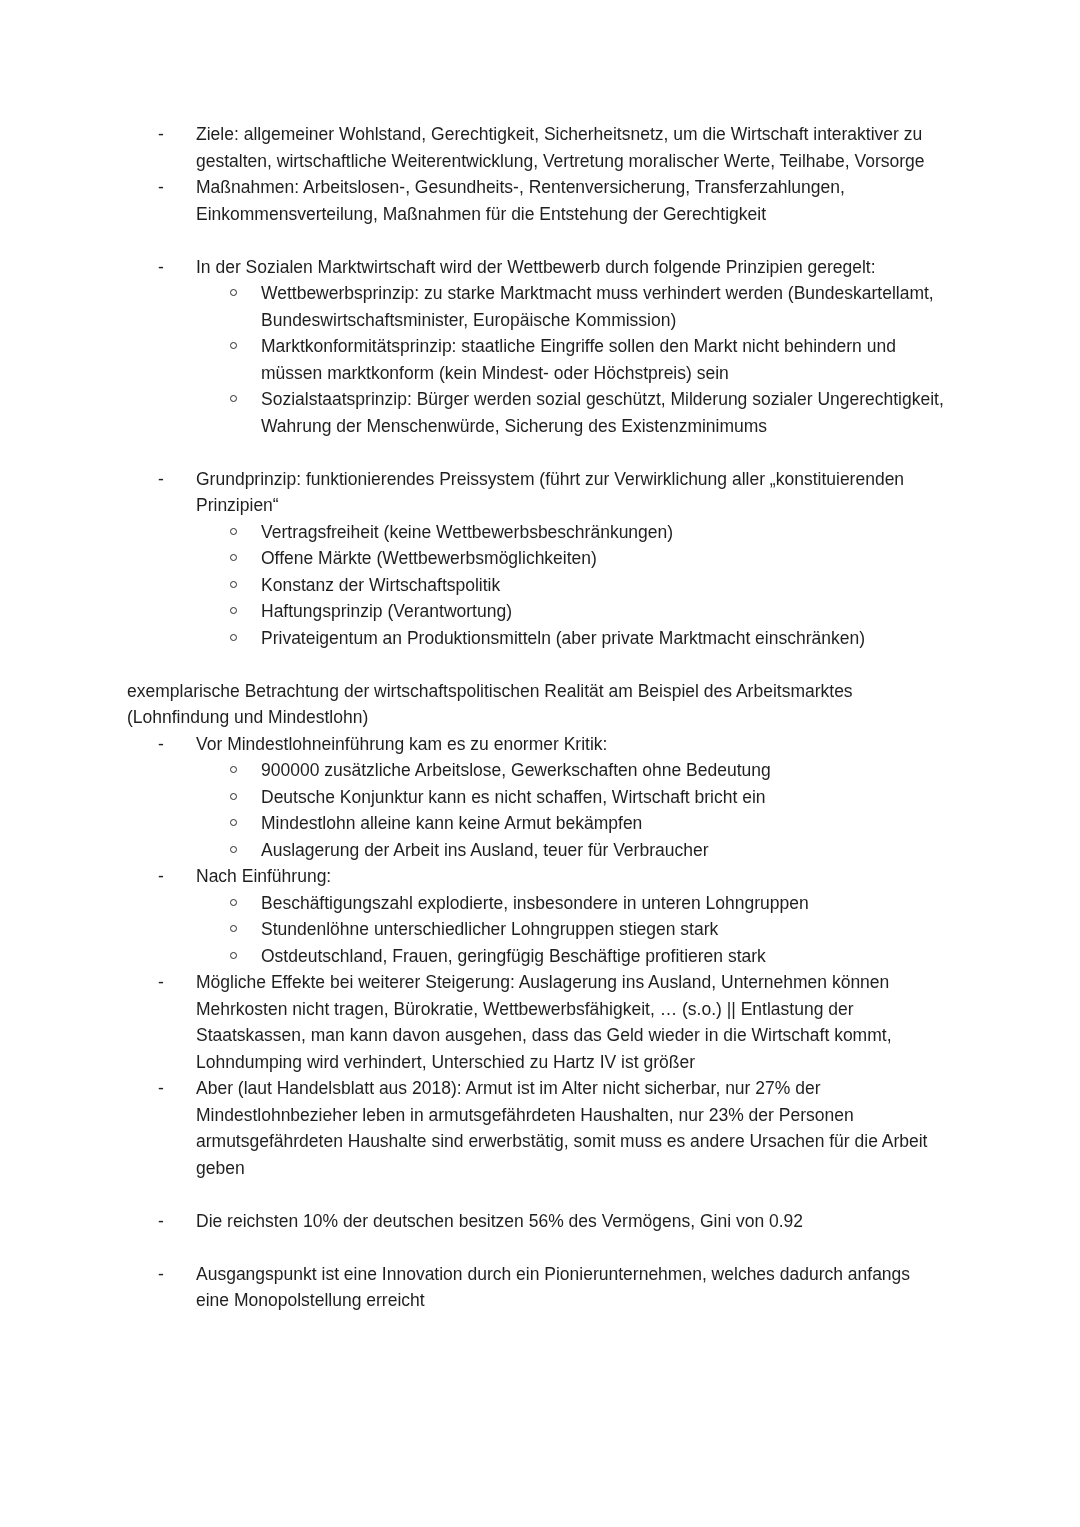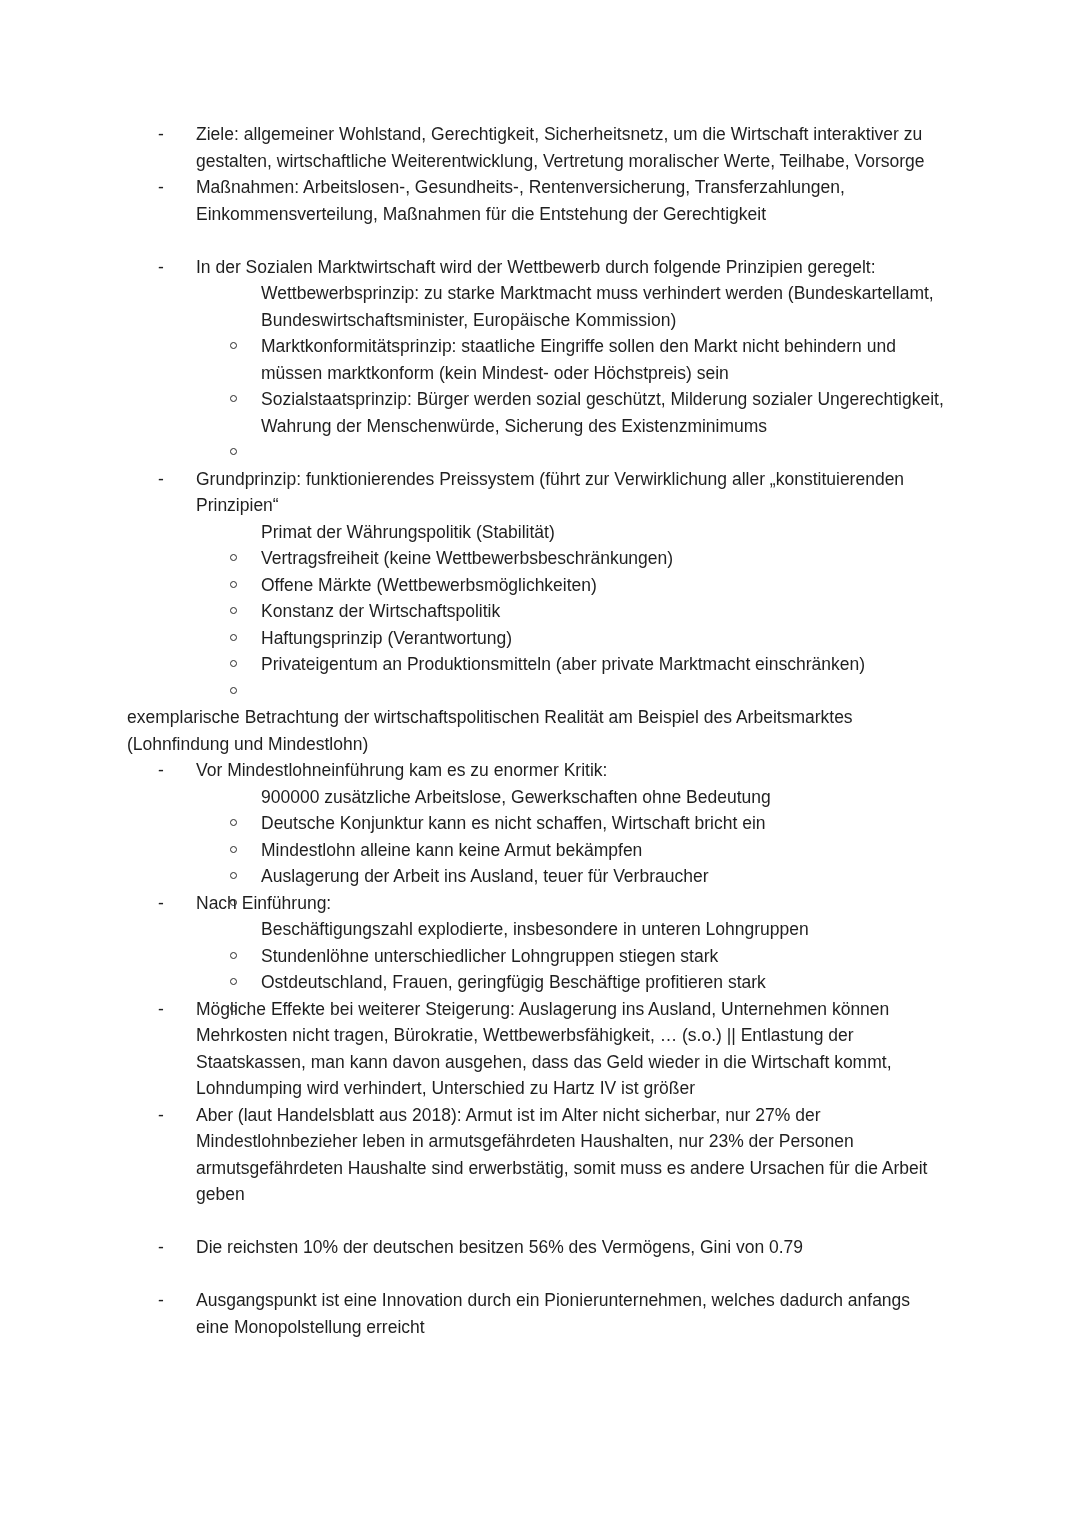--- a/index.html
+++ b/index.html
@@ -30,21 +30,20 @@
   }
   .bullet {
     display: flex;
     align-items: stretch;
   }
   .bullet.level-1 {
     padding-left: 31px;
   }
   .bullet.level-2 {
     padding-left: 102px;
-    align-items: flex-end;
   }
   .marker {
     flex: 0 0 38px;
     user-select: none;
   }
   .bullet.level-2 .marker {
     flex: 0 0 32px;
     position: relative;
   }
   .marker.circle .ring {
@@ -103,26 +102,20 @@
       </div>
       <div class="gap"></div>
       <div class="bullet level-1">
         <span class="marker dash">-</span>
         <span class="text">Grundprinzip: funktionierendes Preissystem (führt zur Verwirklichung aller „konstituierenden Prinzipien“</span>
       </div>
       <div class="bullet level-2">
         <span class="marker circle">
           <span class="ring"></span>
         </span>
-        <span class="text">Primat der Währungspolitik (Stabilität)</span>
-      </div>
-      <div class="bullet level-2">
-        <span class="marker circle">
-          <span class="ring"></span>
-        </span>
         <span class="text">Vertragsfreiheit (keine Wettbewerbsbeschränkungen)</span>
       </div>
       <div class="bullet level-2">
         <span class="marker circle">
           <span class="ring"></span>
         </span>
         <span class="text">Offene Märkte (Wettbewerbsmöglichkeiten)</span>
       </div>
       <div class="bullet level-2">
         <span class="marker circle">
@@ -198,21 +191,21 @@
         <span class="marker dash">-</span>
         <span class="text">Mögliche Effekte bei weiterer Steigerung: Auslagerung ins Ausland, Unternehmen können Mehrkosten nicht tragen, Bürokratie, Wettbewerbsfähigkeit, … (s.o.) || Entlastung der Staatskassen, man kann davon ausgehen, dass das Geld wieder in die Wirtschaft kommt, Lohndumping wird verhindert, Unterschied zu Hartz IV ist größer</span>
       </div>
       <div class="bullet level-1">
         <span class="marker dash">-</span>
         <span class="text">Aber (laut Handelsblatt aus 2018): Armut ist im Alter nicht sicherbar, nur 27% der Mindestlohnbezieher leben in armutsgefährdeten Haushalten, nur 23% der Personen armutsgefährdeten Haushalte sind erwerbstätig, somit muss es andere Ursachen für die Arbeit geben</span>
       </div>
       <div class="gap"></div>
       <div class="bullet level-1">
         <span class="marker dash">-</span>
-        <span class="text">Die reichsten 10% der deutschen besitzen 56% des Vermögens, Gini von 0.79</span>
+        <span class="text">Die reichsten 10% der deutschen besitzen 56% des Vermögens, Gini von 0.92</span>
       </div>
       <div class="gap"></div>
       <div class="bullet level-1">
         <span class="marker dash">-</span>
         <span class="text">Ausgangspunkt ist eine Innovation durch ein Pionierunternehmen, welches dadurch anfangs eine Monopolstellung erreicht</span>
       </div>
     </div>
 </div>
 
 </body></html>

